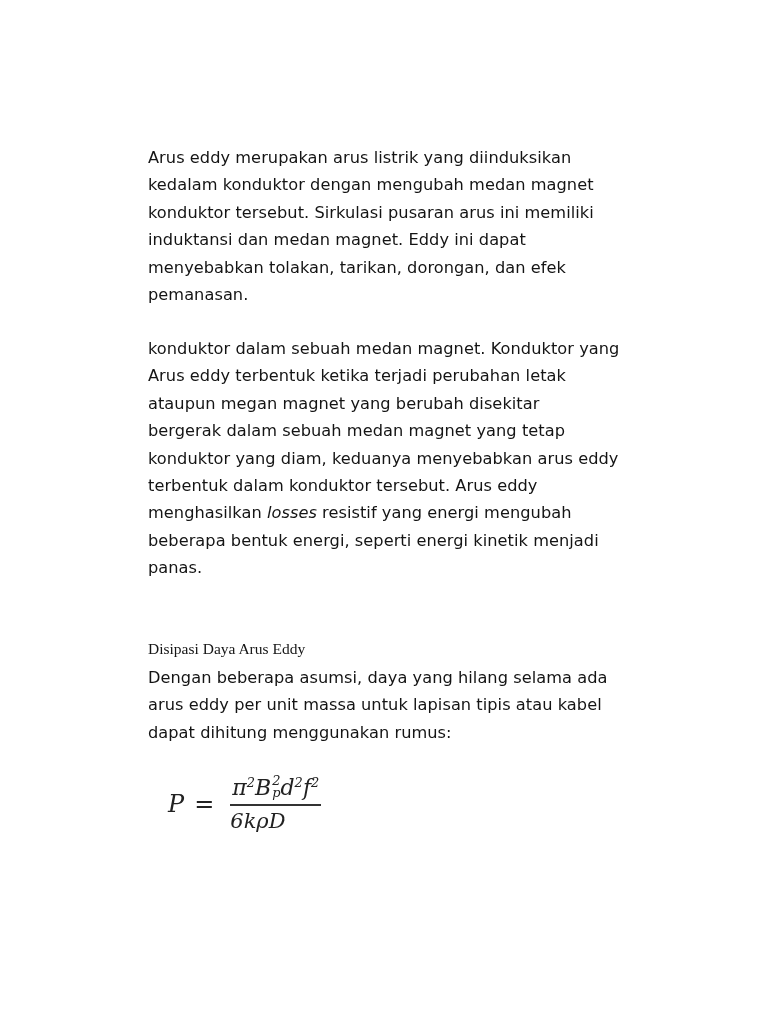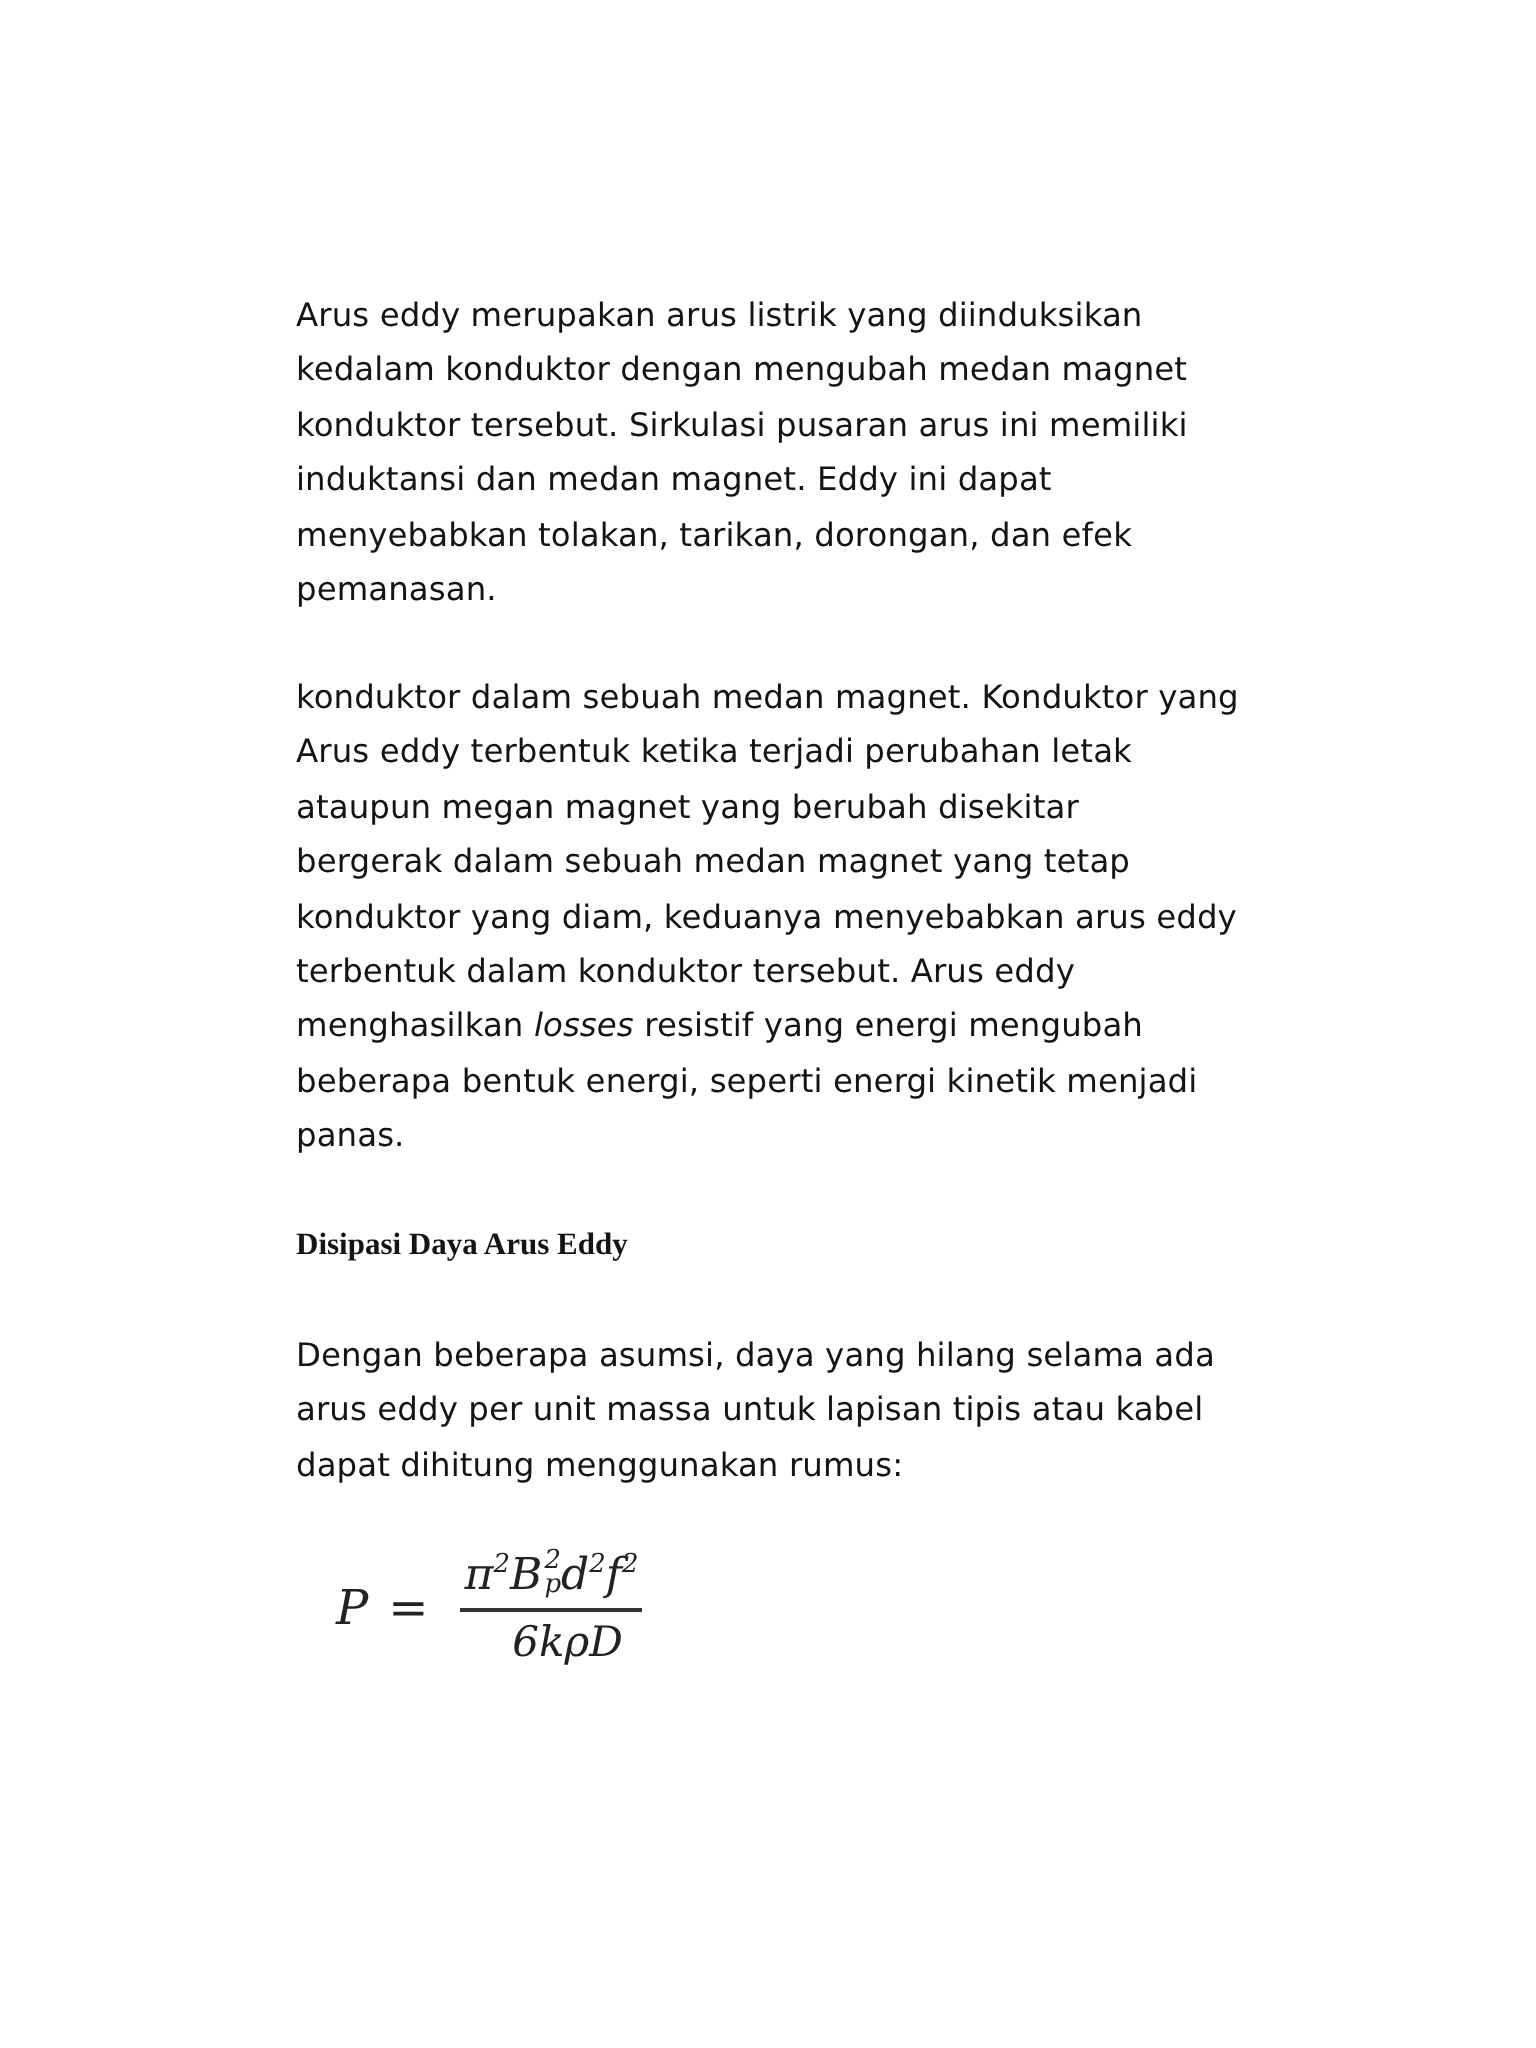--- a/index.html
+++ b/index.html
@@ -1,32 +1,32 @@
 <!DOCTYPE html>
 <html><head>
 <meta charset="utf-8">
 <style>
   html, body { margin:0; padding:0; }
   body { width:768px; height:1024px; background:#ffffff; position:relative; overflow:hidden;
          font-family:"DejaVu Sans", sans-serif; color:#141414; }
   .para { position:absolute; left:148px; font-size:16.2px; line-height:27.4px; margin:0; letter-spacing:0.05px; }
   .p1 { top:144px; width:490px; }
   .p2 { top:335px; width:520px; }
-  .heading { position:absolute; left:148px; top:614px; font-family:"Liberation Serif", serif; font-weight:bold; font-size:15.5px; margin:0; }
+  .heading { position:absolute; left:148px; top:640px; font-family:"Liberation Serif", serif; font-weight:normal; font-size:15.5px; margin:0; }
   .p3 { top:664px; width:500px; }
   .line { display:block; white-space:nowrap; }
   em { font-style:italic; }
   .formula { position:absolute; left:168px; top:768px; height:72px; display:flex; align-items:center;
              font-family:"DejaVu Serif", serif; font-style:italic; color:#222; }
   .lhs { font-size:24px; }
   .eq { font-style:normal; font-size:24px; margin:0 16px 0 10px; }
-  .frac { display:inline-flex; flex-direction:column; align-items:center; }
+  .frac { display:inline-flex; flex-direction:column; }
   .num { font-size:22px; padding:0 2px 3px 2px; }
   .bar { height:2px; background:#333; align-self:stretch; }
-  .den { font-size:21px; padding-top:3px;margin-left:16px; }
+  .den { font-size:21px; padding-top:3px; }
   sup, sub { font-size:13px; }
   .ss { display:inline-flex; flex-direction:column; vertical-align:middle; line-height:12px; font-size:13px; margin-left:1px; position:relative; top:-2px; }
 </style>
 </head>
 <body>
 
 <div class="para p1">
   <span class="line">Arus eddy merupakan arus listrik yang diinduksikan</span>
   <span class="line">kedalam konduktor dengan mengubah medan magnet</span>
   <span class="line">konduktor tersebut. Sirkulasi pusaran arus ini memiliki</span>

